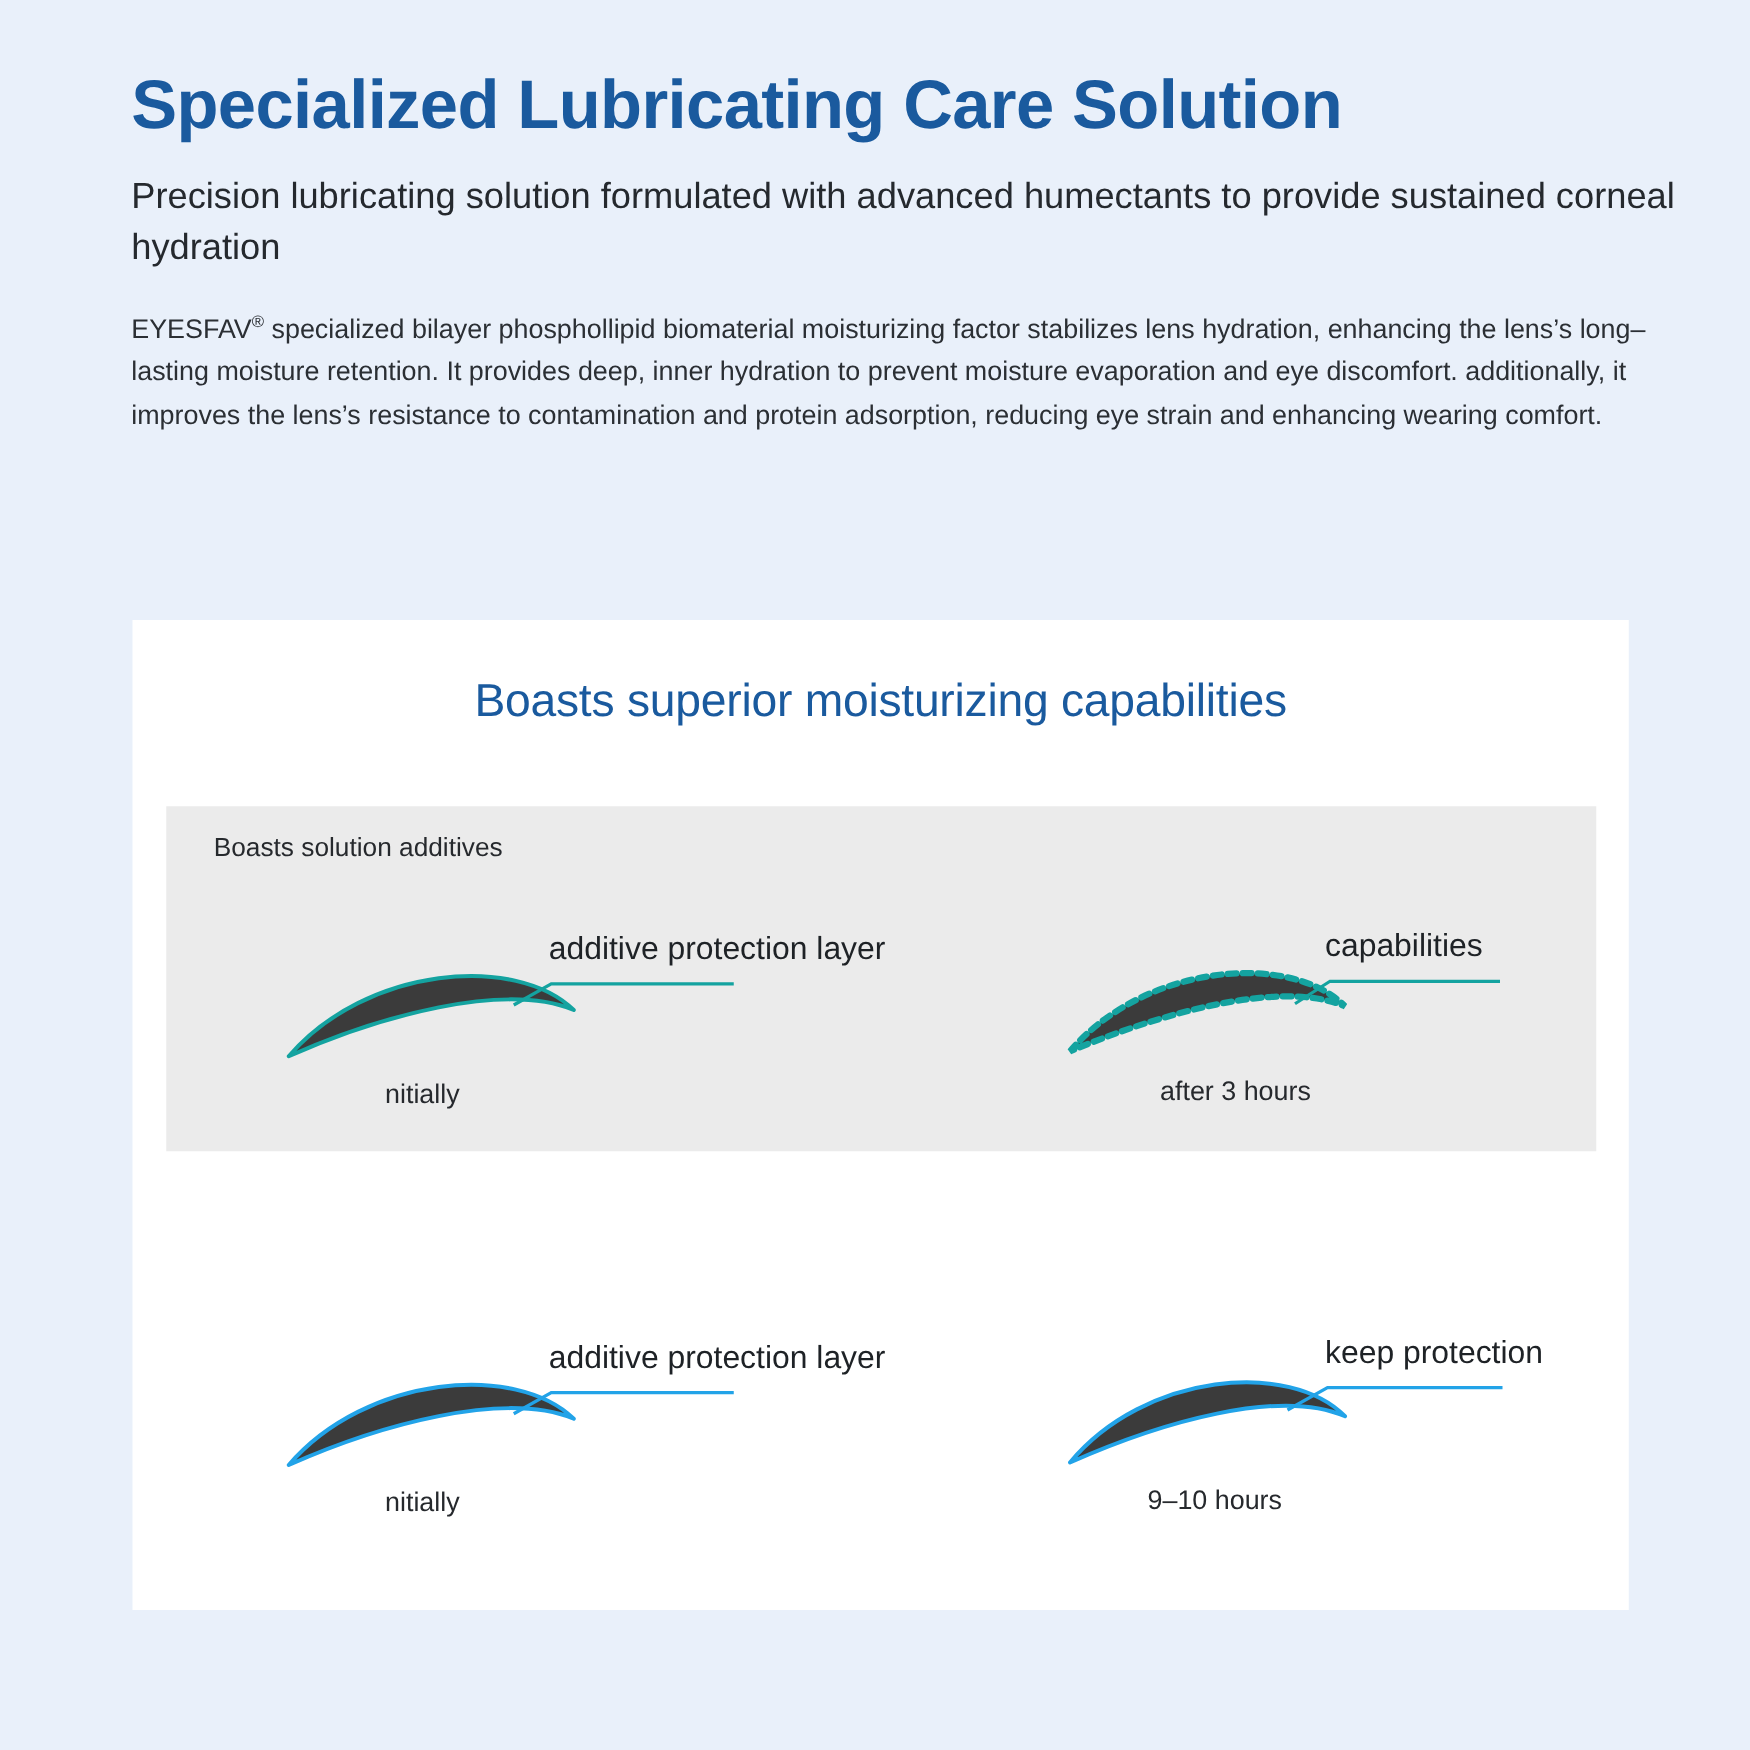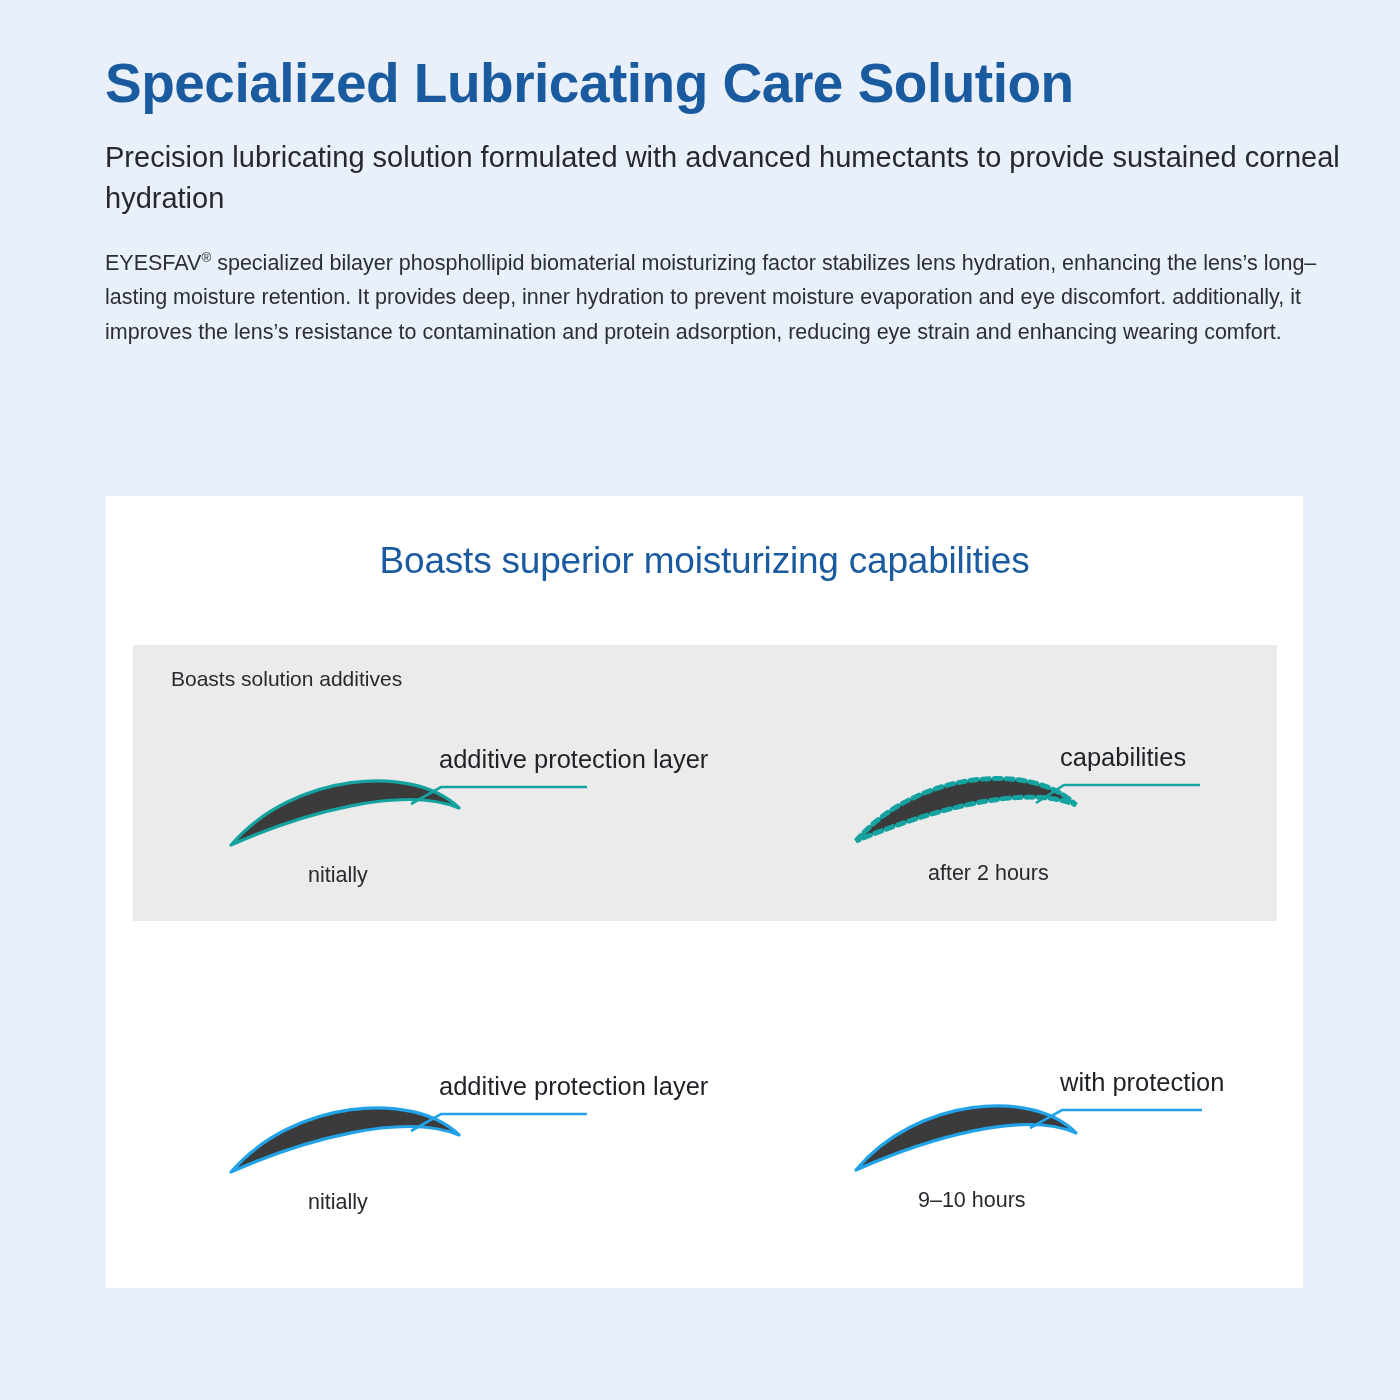--- a/index.html
+++ b/index.html
@@ -171,21 +171,21 @@
           <div class="callout-text" style="left:296px; top:100px;">additive protection layer</div>
           <div class="time-label" style="left:165px; top:218px;">nitially</div>
         </div>
 
         <div class="lens-cell right">
           <svg class="lens-svg" width="560" height="276" viewBox="0 0 560 276">
             <path d="M 68 196 C 128 126, 244 116, 288 160 C 236 138, 140 166, 68 196 Z" fill="#3b3b3b" stroke="#14a3a0" stroke-width="5" stroke-dasharray="7 5" stroke-linecap="round"></path>
             <polyline points="248,158 276,140 412,140" fill="none" stroke="#14a3a0" stroke-width="2.6"></polyline>
           </svg>
           <div class="callout-text" style="left:272px; top:98px;">capabilities</div>
-          <div class="time-label" style="left:140px; top:216px;">after 2 hours</div>
+          <div class="time-label" style="left:140px; top:216px;">after 3 hours</div>
         </div>
 
       </div>
     </div>
 
     <div class="panel panel-white">
 
       <div class="lens-row">
 
         <div class="lens-cell left">
@@ -195,21 +195,21 @@
           </svg>
           <div class="callout-text" style="left:296px; top:128px;">additive protection layer</div>
           <div class="time-label" style="left:165px; top:246px;">nitially</div>
         </div>
 
         <div class="lens-cell right">
           <svg class="lens-svg" width="560" height="310" viewBox="0 0 560 310">
             <path d="M 68 226 C 128 154, 244 144, 288 189 C 236 166, 140 194, 68 226 Z" fill="#3b3b3b" stroke="#22a3e8" stroke-width="3.2" stroke-linejoin="round"></path>
             <polyline points="242,184 274,166 414,166" fill="none" stroke="#22a3e8" stroke-width="2.6"></polyline>
           </svg>
-          <div class="callout-text" style="left:272px; top:124px;">with protection</div>
+          <div class="callout-text" style="left:272px; top:124px;">keep protection</div>
           <div class="time-label" style="left:130px; top:244px;">9–10 hours</div>
         </div>
 
       </div>
     </div>
 
   </div>
 </div>
 
 </body></html>

